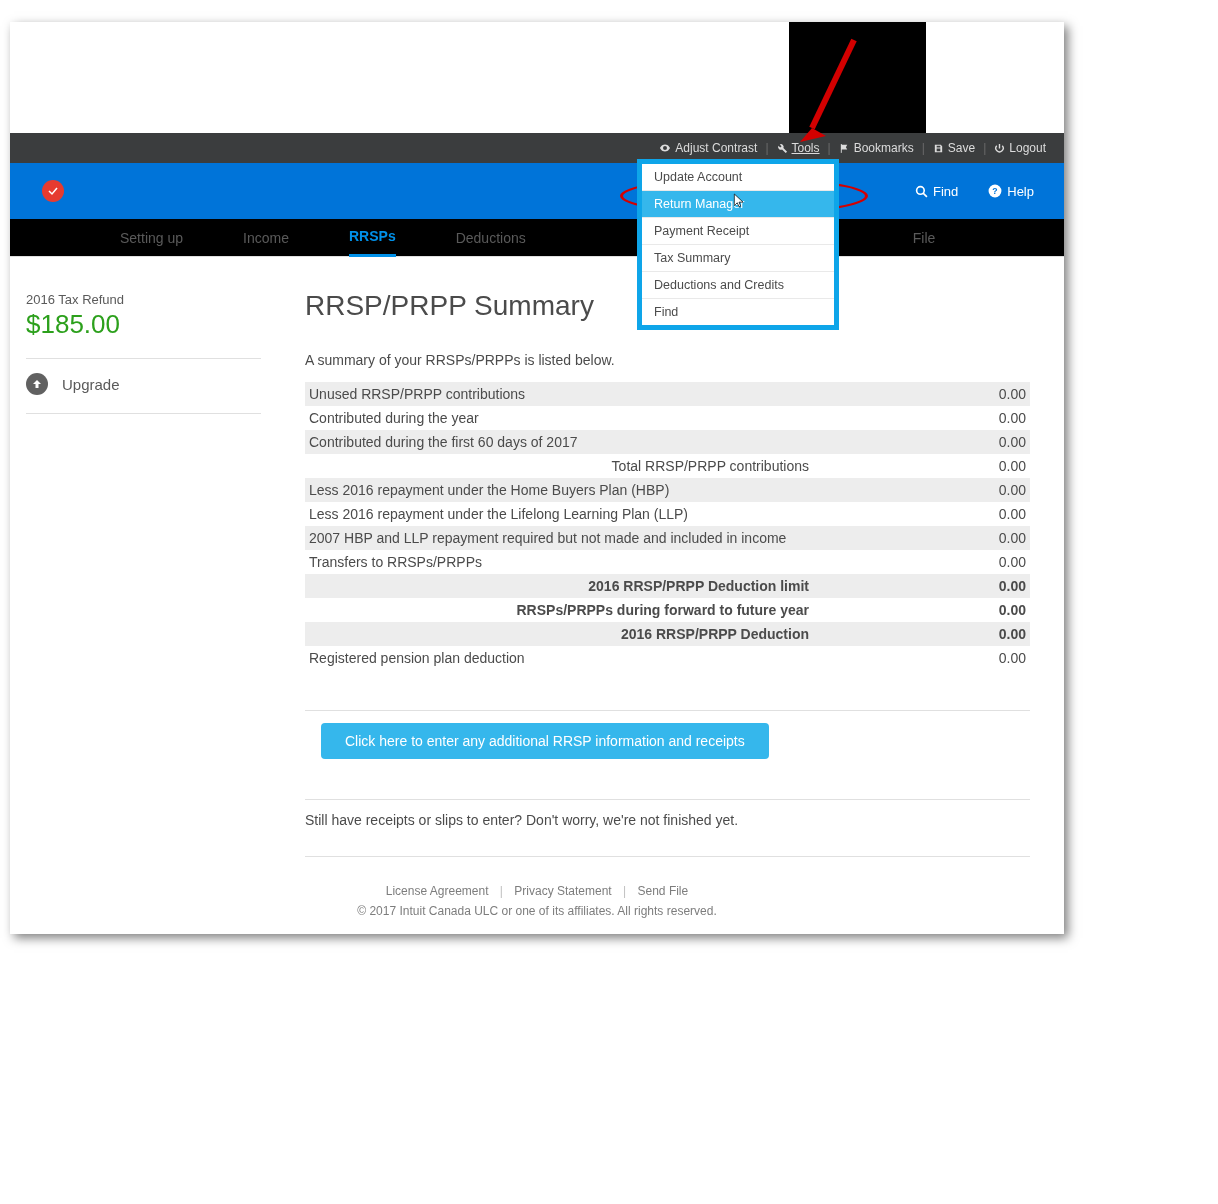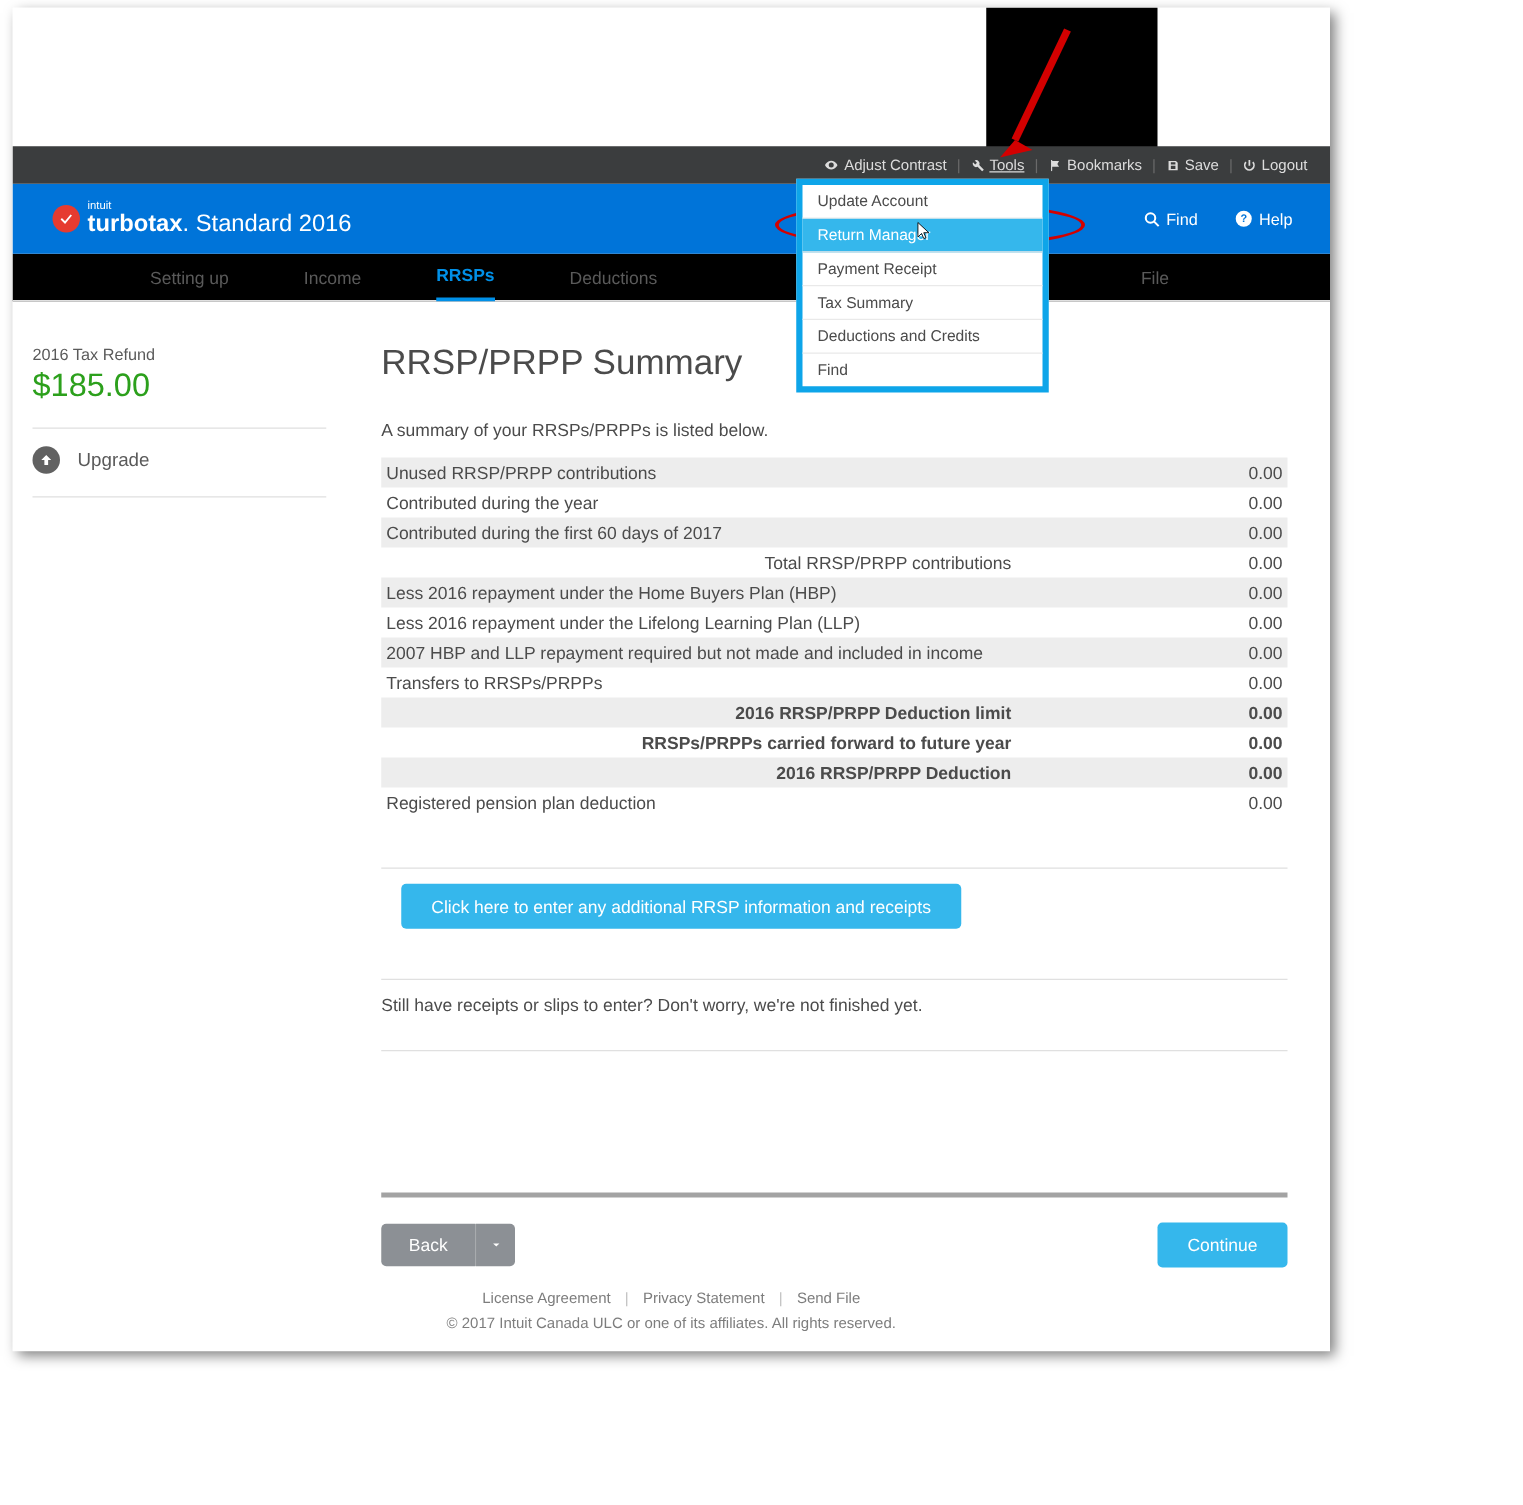--- a/index.html
+++ b/index.html
@@ -5,22 +5,22 @@
   * { box-sizing: border-box; margin: 0; padding: 0; }
   body {
     font-family: -apple-system, BlinkMacSystemFont, "Segoe UI", Arial, sans-serif;
     background: #fff;
     width: 1218px; height: 1204px;
     position: relative;
     color: #4b4b4b;
   }
   .app-frame {
     position: absolute;
-    left: 10px; top: 6px;
-    width: 1054px; height: 1075px;
+    left: 10px; top: 22px;
+    width: 1054px; height: 912px;
     background: #fff;
     box-shadow: 4px 4px 10px rgba(0,0,0,0.5);
     overflow: hidden;
   }
   
   .black-block {
     position: absolute;
     left: 779px; top: 0;
     width: 137px; height: 112px;
     background: #000;
@@ -224,24 +224,20 @@
       <span>Logout</span>
     </span>
   </div>
 
   <div class="brand-bar">
     <div class="logo-circle">
       <svg viewBox="0 0 24 24">
           <polyline points="4,12 10,18 20,6"></polyline>
         </svg>
     </div>
-    <div>
-      <span class="brand-small">intuit</span>
-      <span class="brand-text"><b>turbotax</b><span>. </span><span>Standard 2016</span></span>
-    </div>
     <div class="brand-right">
       <span class="br-item">
         <svg width="13" height="13" viewBox="0 0 24 24" fill="none" stroke="#fff" stroke-width="3">
             <circle cx="10" cy="10" r="7"></circle>
             <line x1="15" y1="15" x2="22" y2="22"></line>
           </svg>
         <span>Find</span>
       </span>
       <span class="br-item">
         <svg width="14" height="14" viewBox="0 0 24 24" fill="#fff">
@@ -312,21 +308,21 @@
         </div>
         <div class="row">
           <span class="lbl">Transfers to RRSPs/PRPPs</span>
           <span class="val">0.00</span>
         </div>
         <div class="row alt total bold">
           <span class="lbl">2016 RRSP/PRPP Deduction limit</span>
           <span class="val">0.00</span>
         </div>
         <div class="row total bold">
-          <span class="lbl">RRSPs/PRPPs carried forward to future year</span>
+          <span class="lbl">RRSPs/PRPPs during forward to future year</span>
           <span class="val">0.00</span>
         </div>
         <div class="row alt total bold">
           <span class="lbl">2016 RRSP/PRPP Deduction</span>
           <span class="val">0.00</span>
         </div>
         <div class="row">
           <span class="lbl">Registered pension plan deduction</span>
           <span class="val">0.00</span>
         </div>

